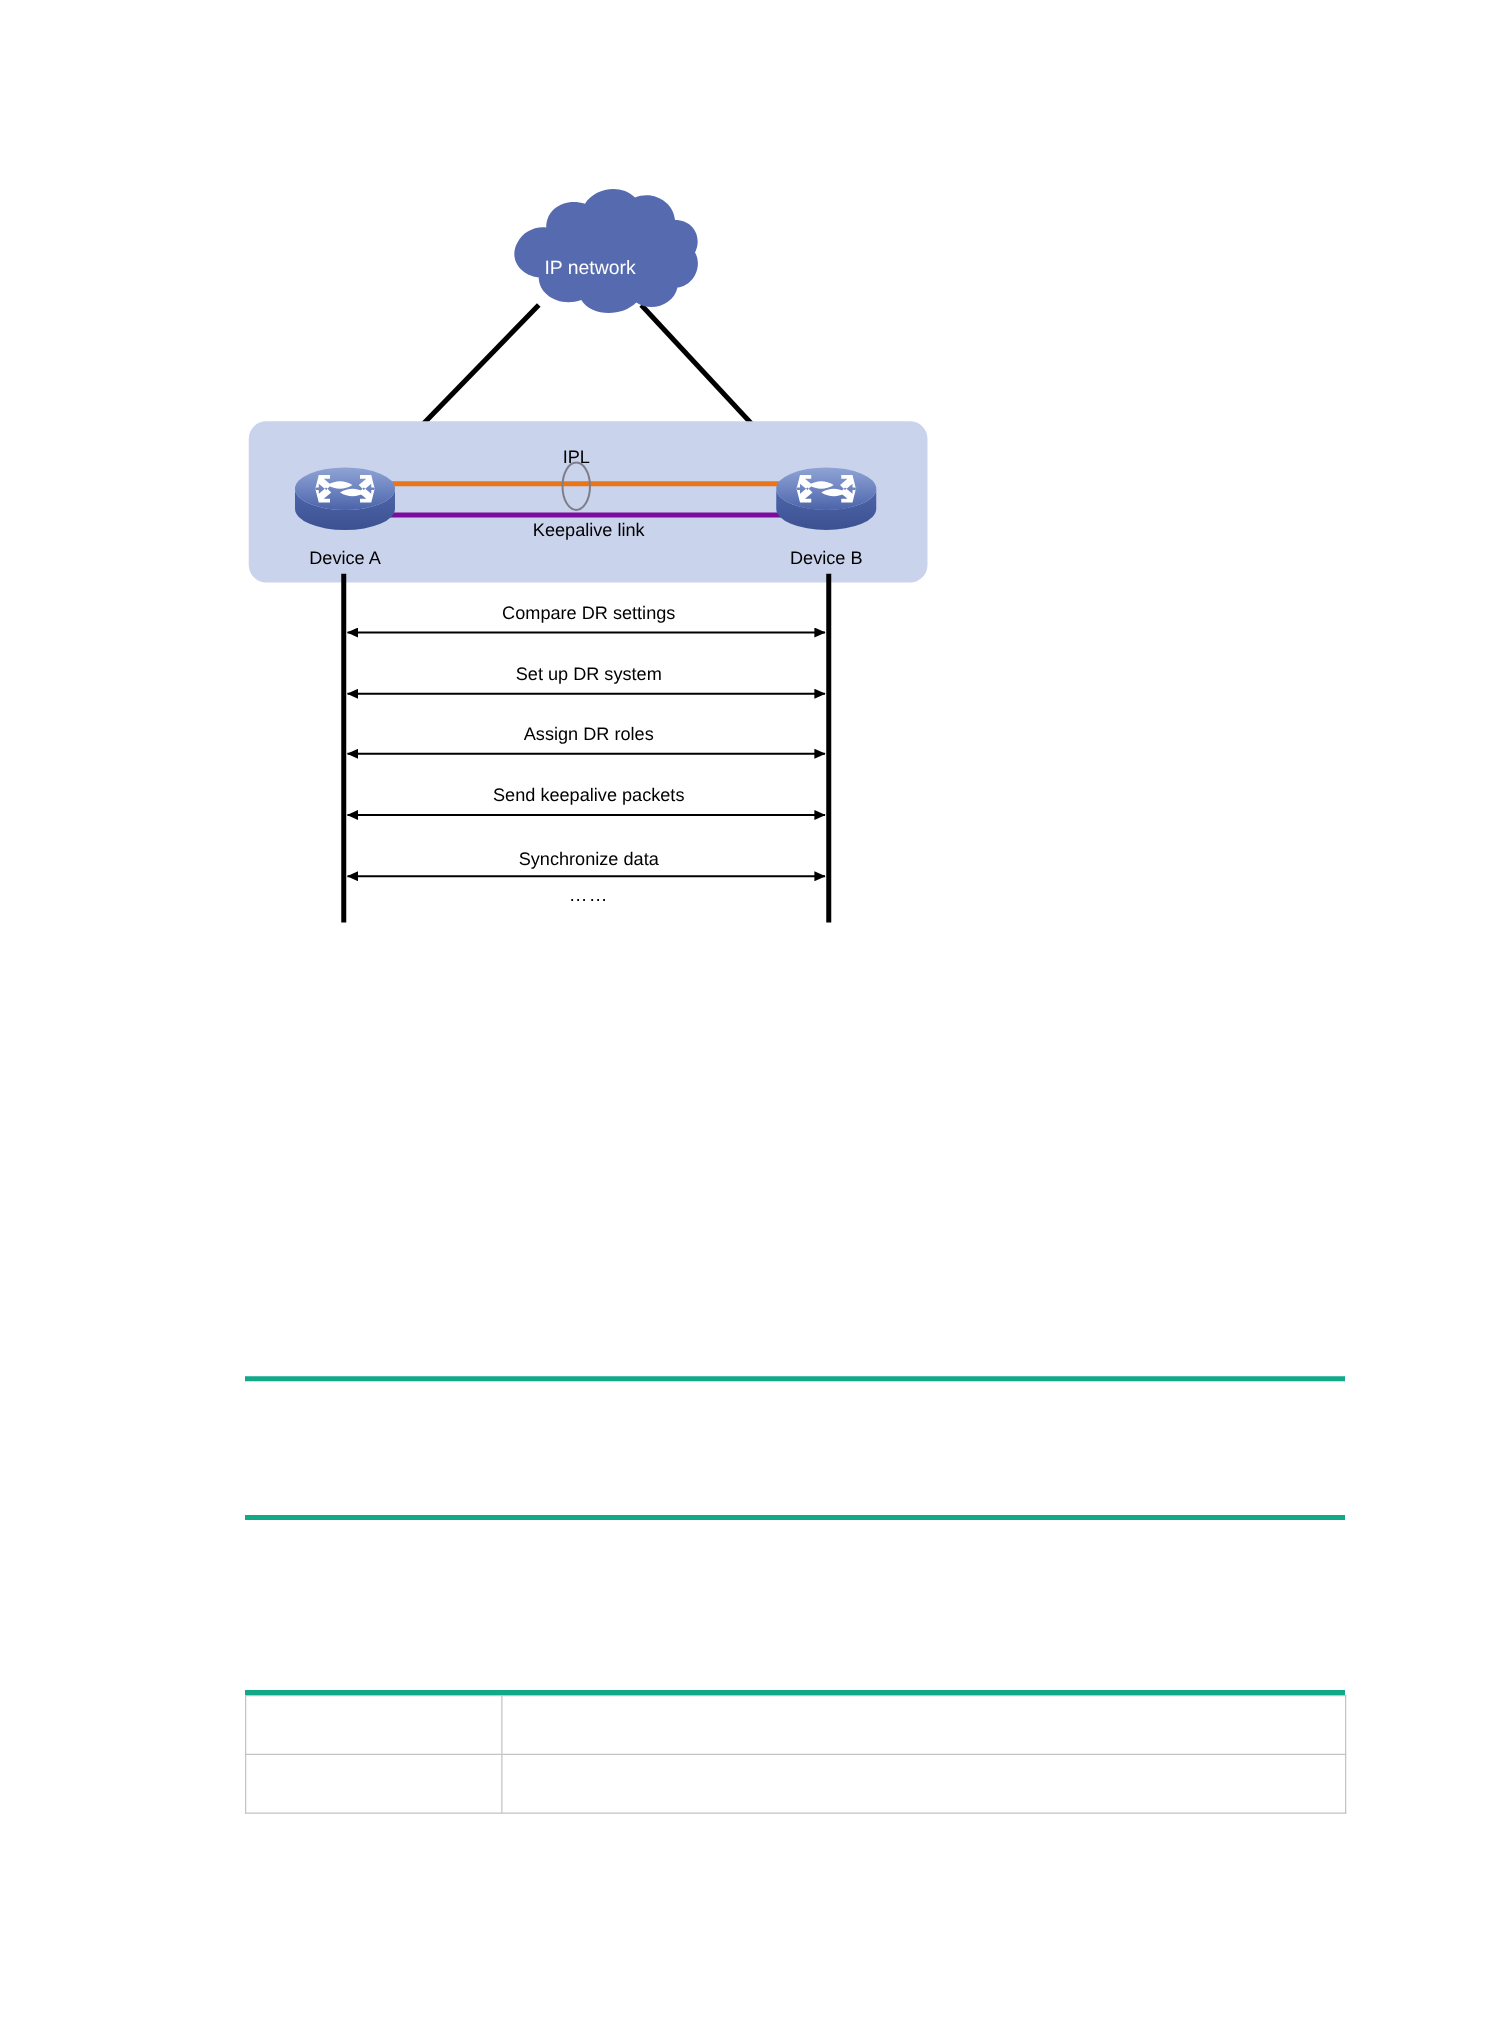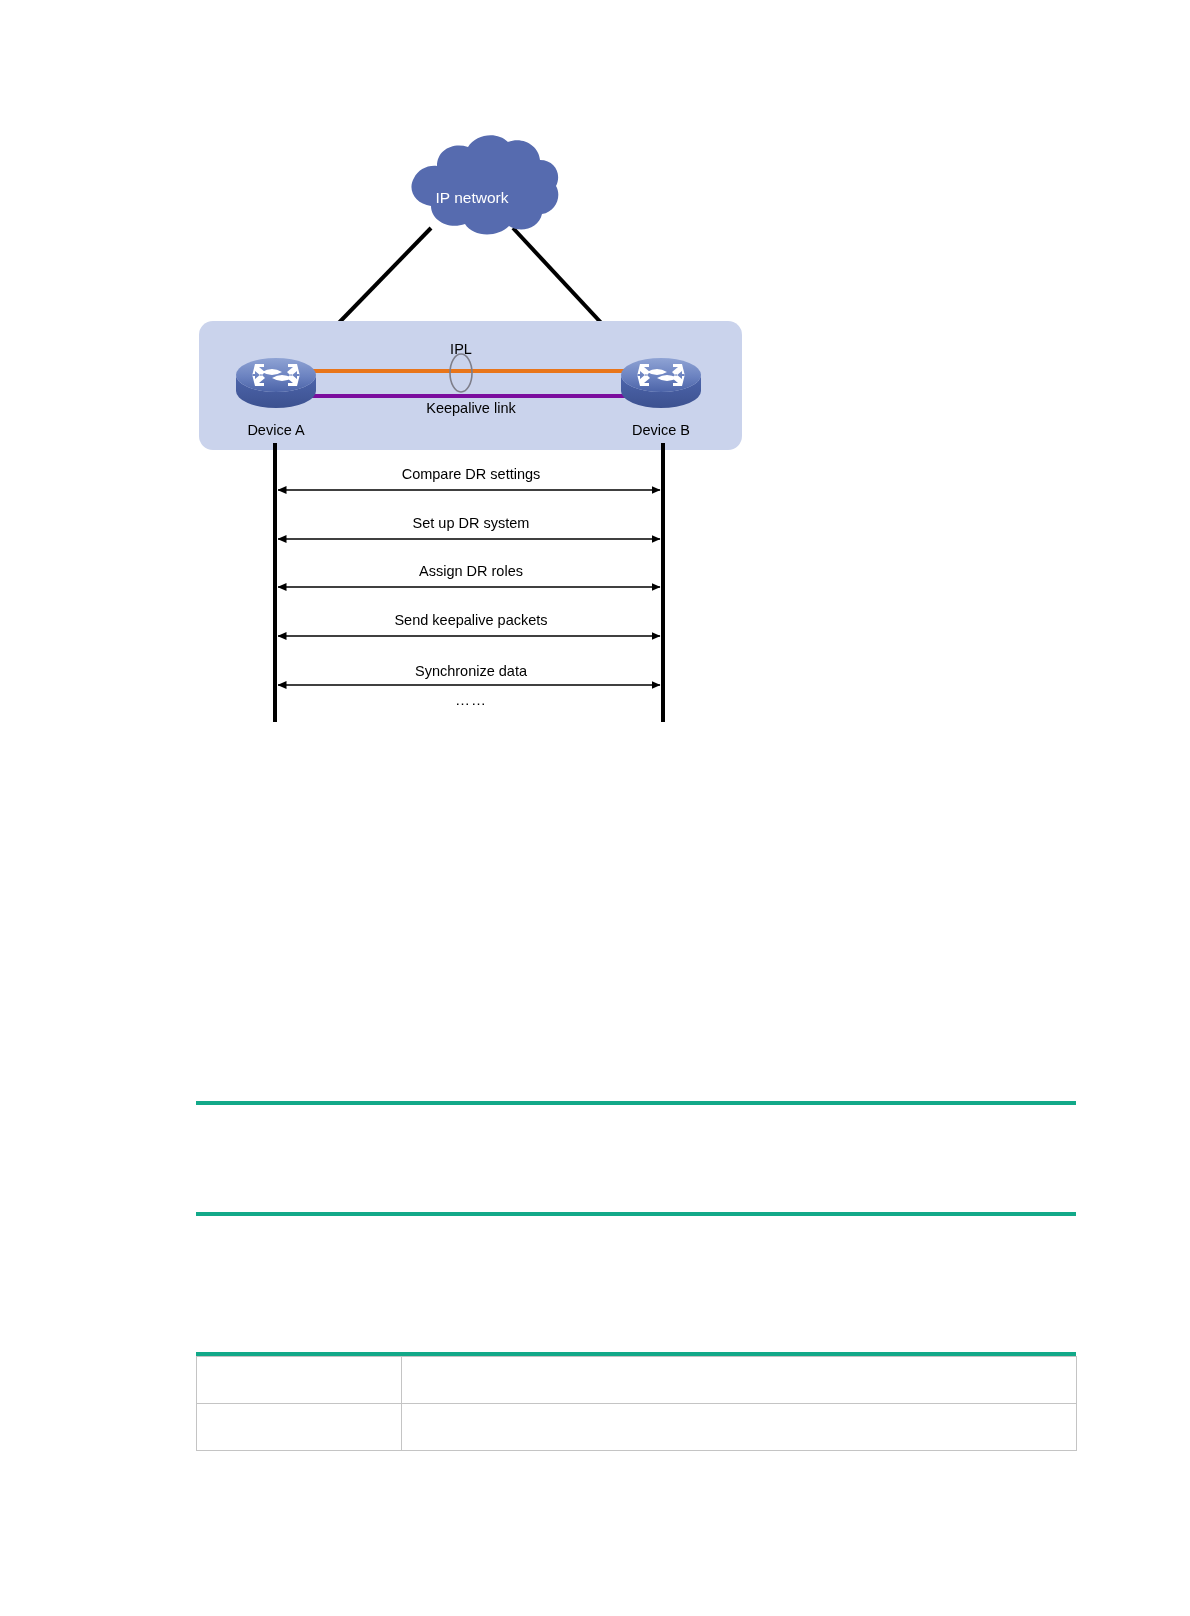--- a/index.html
+++ b/index.html
@@ -12,21 +12,21 @@
     height: 1616px;
     position: relative;
     font-family: "Liberation Sans", sans-serif;
     overflow: hidden;
   }
 
   
   #figure {
     position: absolute;
     left: 0;
-    top: 0;
+    top: 16px;
     width: 1096px;
     height: 760px;
   }
   #figure svg {
     display: block;
   }
 
   .fig-text {
     font-family: "Liberation Sans", sans-serif;
     font-size: 14.5px;

